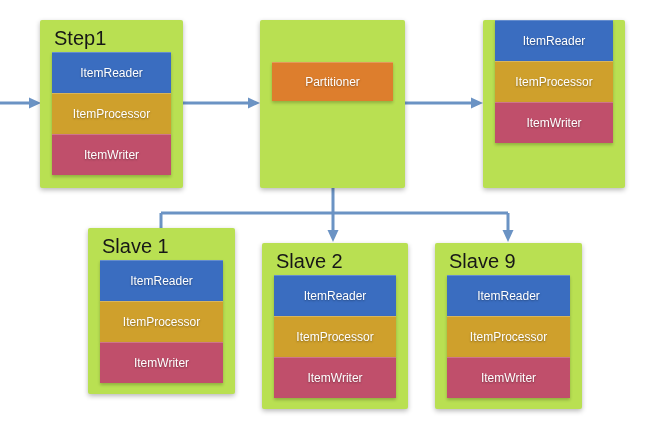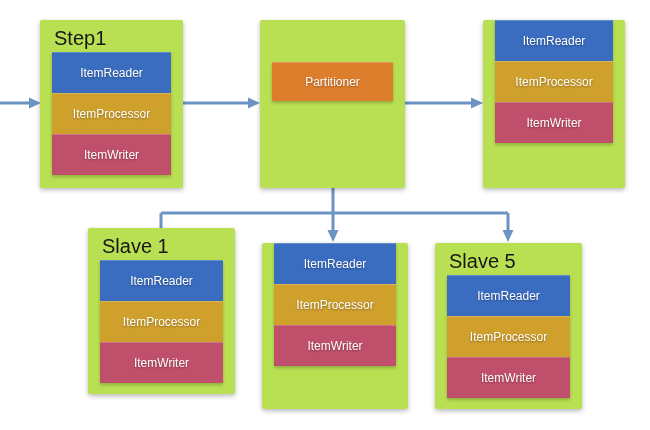--- a/index.html
+++ b/index.html
@@ -78,29 +78,30 @@
   <div class="node" id="n-slave1">
     <div class="node-title">Slave 1</div>
     <div class="components">
       <div class="component reader">ItemReader</div>
       <div class="component processor">ItemProcessor</div>
       <div class="component writer">ItemWriter</div>
     </div>
   </div>
 
   <div class="node" id="n-slave2">
+    <div class="node-title">Slave 2</div>
     <div class="components">
       <div class="component reader">ItemReader</div>
       <div class="component processor">ItemProcessor</div>
       <div class="component writer">ItemWriter</div>
     </div>
   </div>
 
   <div class="node" id="n-slave3">
-    <div class="node-title">Slave 5</div>
+    <div class="node-title">Slave 9</div>
     <div class="components">
       <div class="component reader">ItemReader</div>
       <div class="component processor">ItemProcessor</div>
       <div class="component writer">ItemWriter</div>
     </div>
   </div>
 
 </div>
 
 </body></html>

